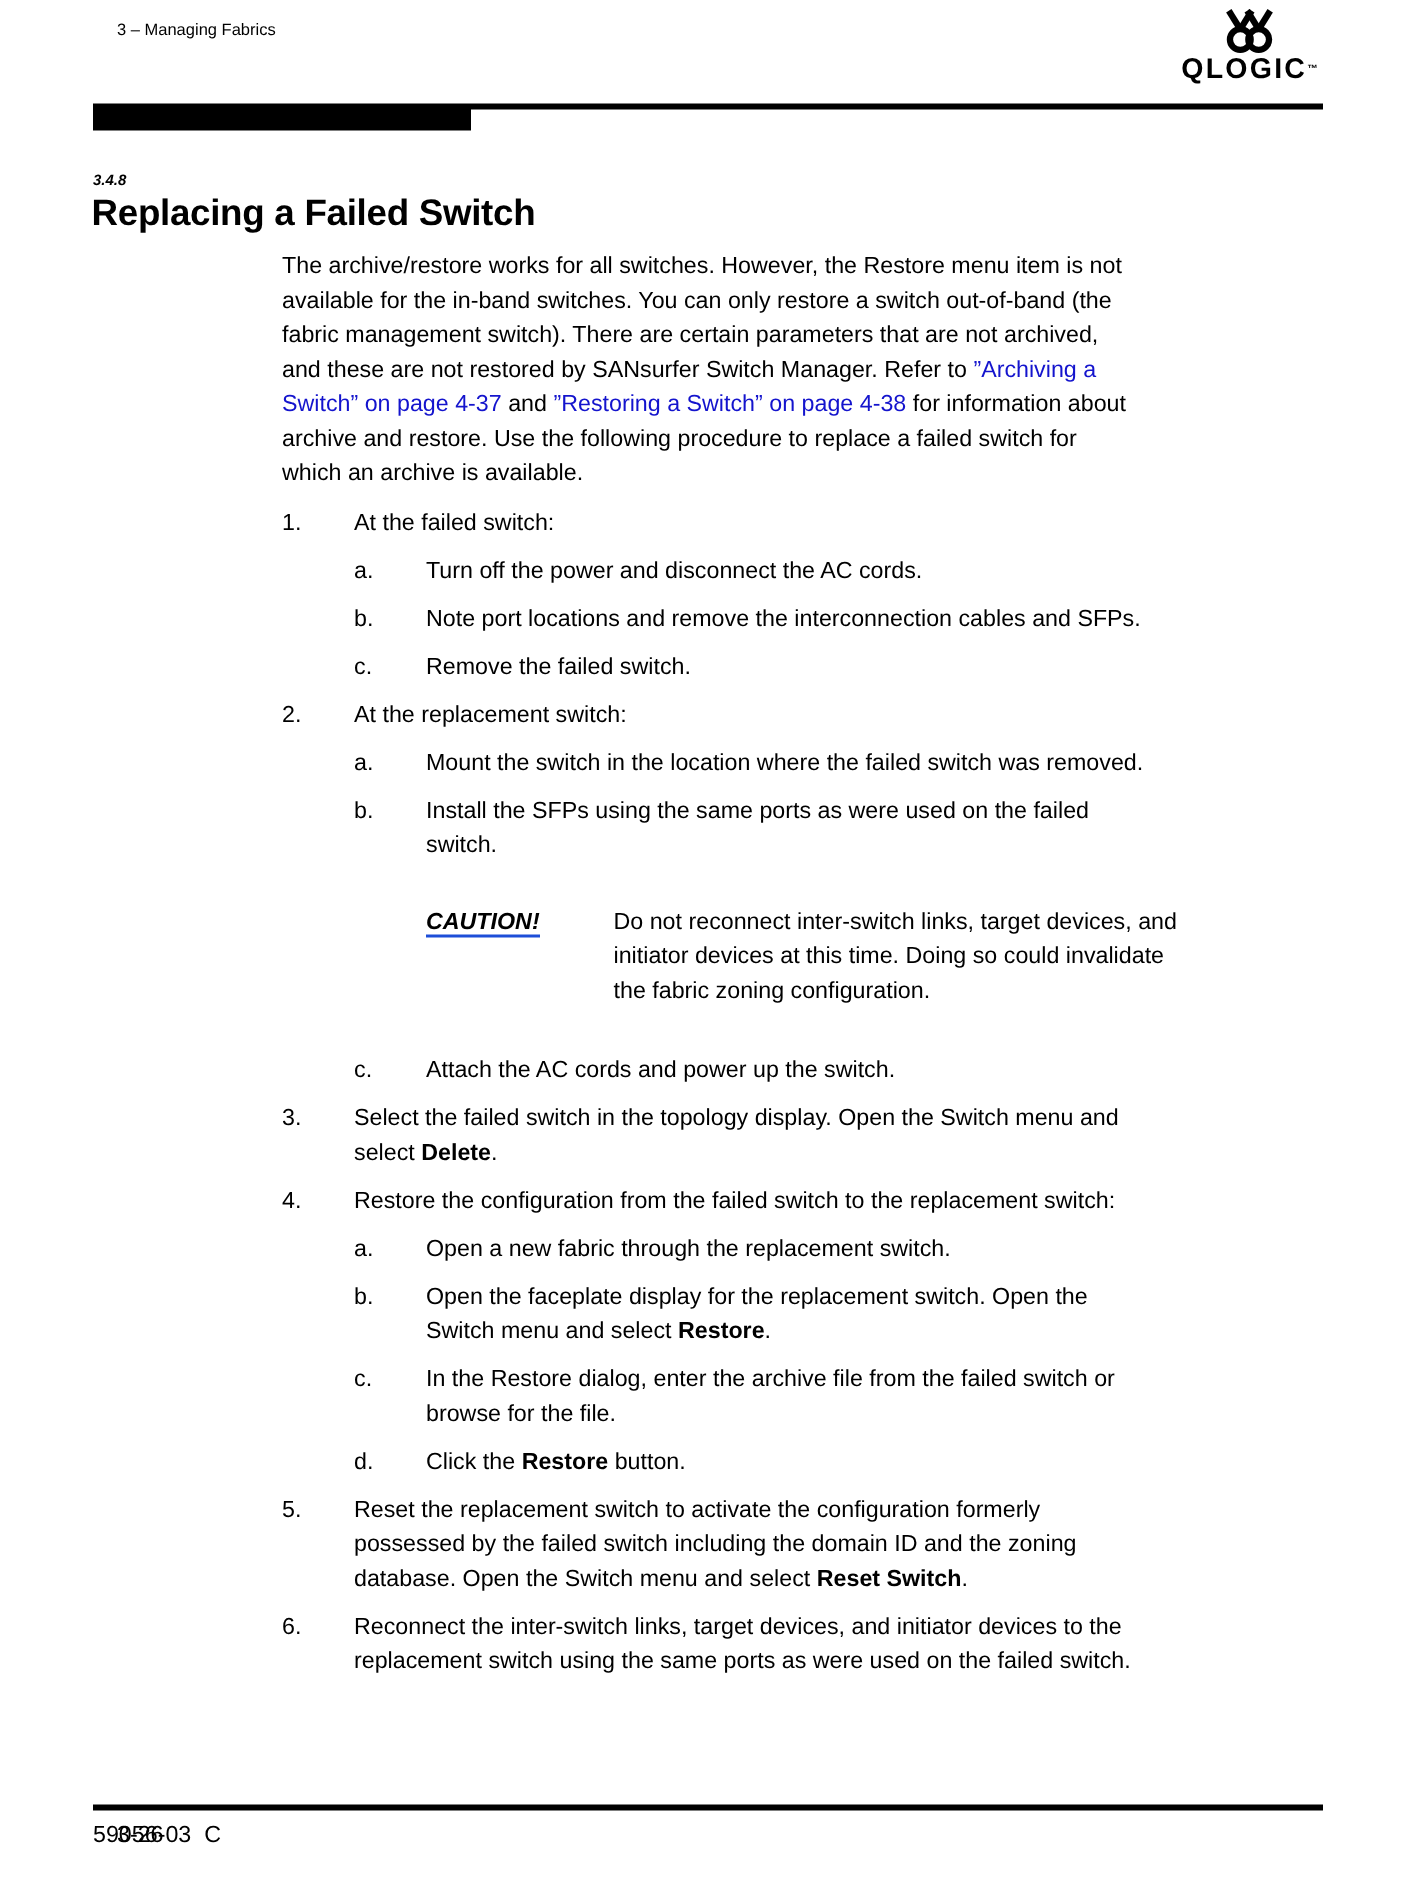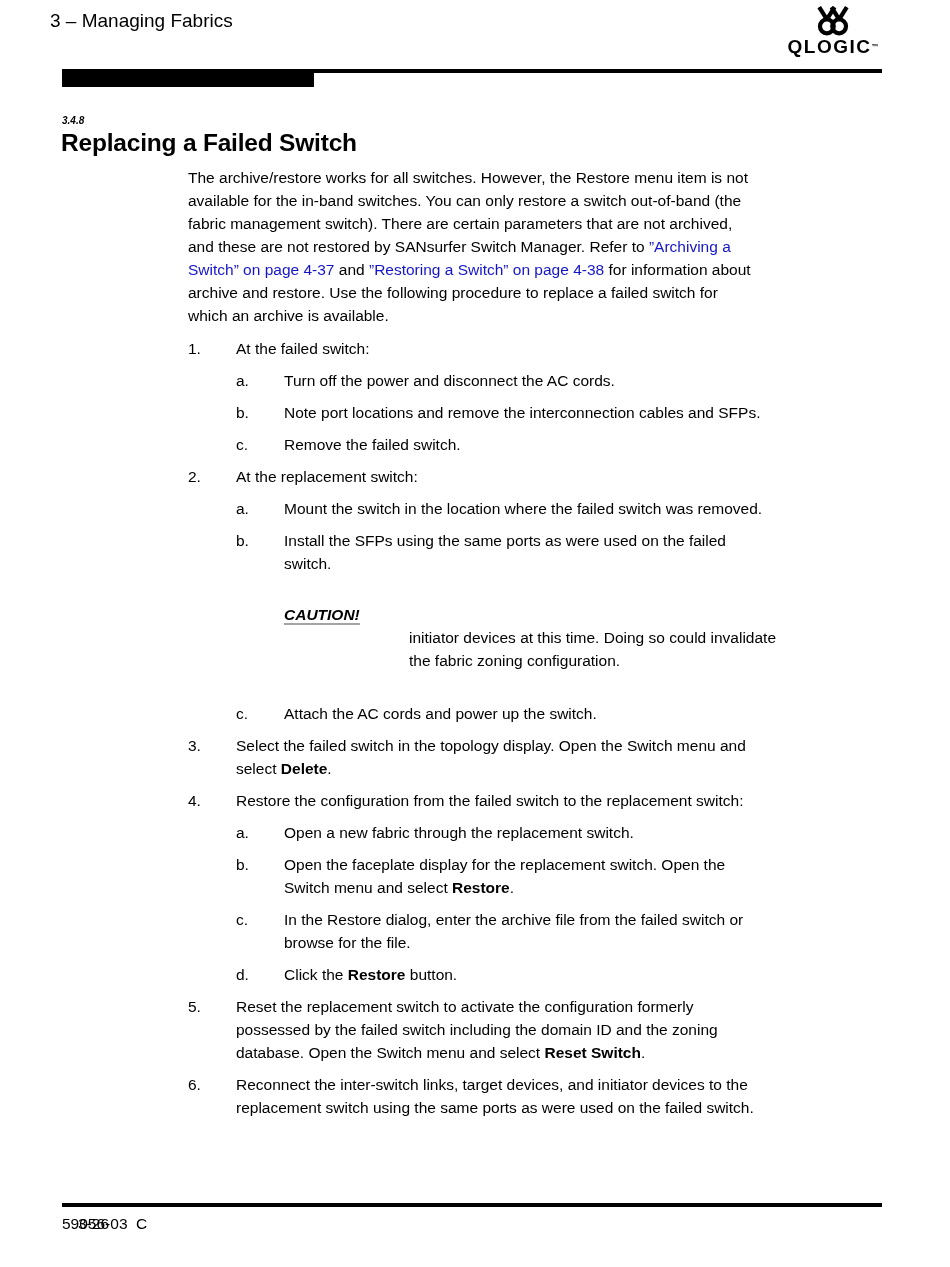--- a/index.html
+++ b/index.html
@@ -2,41 +2,41 @@
 <html><head>
 <meta charset="utf-8">
 <style>
   html,body{margin:0;padding:0;background:#fff;}
   .page{
     position:relative;width:950px;height:1267px;background:#ffffff;
     font-family:"Liberation Sans",sans-serif;font-size:15.5px;line-height:23px;color:#000;
     overflow:hidden;
   }
   
-  .hdr{position:absolute;left:50px;top:8px;font-size:19px;line-height:25px;}
+  .hdr{position:absolute;left:78px;top:8px;font-size:11px;line-height:25px;}
   .logo{position:absolute;left:784px;top:4px;width:98px;text-align:center;}
   .logo-mark{display:block;margin:0 auto;}
   .logo-text{font-weight:bold;font-size:19px;letter-spacing:1.5px;line-height:18px;white-space:nowrap;}
   .tm{font-size:7px;vertical-align:top;letter-spacing:0;}
   .rule-thin{position:absolute;left:62px;top:69px;width:820px;height:4px;background:#000;}
   .bar-thick{position:absolute;left:62px;top:72px;width:252px;height:15px;background:#000;}
   
   .sec-num{position:absolute;left:62px;top:113px;font-size:10px;font-weight:bold;font-style:italic;line-height:15px;}
   .sec-title{position:absolute;left:61px;top:128px;font-size:24.5px;font-weight:bold;line-height:30px;letter-spacing:-0.2px;}
   
   .content{position:absolute;left:188px;top:166px;width:714px;}
   .intro{margin:0 0 10px 0;}
   .step{display:flex;margin-bottom:9px;}
   .num{width:48px;flex:none;}
   .stext{flex:1;}
   .sub{display:flex;margin-left:48px;margin-bottom:9px;}
   .letter{width:48px;flex:none;}
   .caution{display:flex;margin-left:96px;margin-top:28px;margin-bottom:30px;width:590px;}
   .clabel{width:125px;flex:none;font-weight:bold;font-style:italic;}
-  .clabel span{border-bottom:2px solid #a3a3a3;padding-bottom:0px;}
+  .clabel span{border-bottom:2px solid #1d4ed8;padding-bottom:0px;}
   .b{font-weight:bold;}
   .link{color:#1414cd;text-decoration:none;cursor:pointer;text-align:right;}
   
   .frule{position:absolute;left:62px;top:1203px;width:820px;height:4px;background:#000;}
   .fleft{position:absolute;left:78px;top:1212px;}
   .fright{position:absolute;left:62px;top:1212px;width:820px;text-align:left;white-space:pre;}
 </style>
 </head>
 <body>
 
@@ -92,21 +92,21 @@
         <div class="sub">
           <div class="letter">a.</div>
           <div class="stext"><span>Mount the switch in the location where the failed switch was removed.</span></div>
         </div>
         <div class="sub">
           <div class="letter">b.</div>
           <div class="stext"><span>Install the SFPs using the same ports as were used on the failed</span><br><span>switch.</span></div>
         </div>
         <div class="caution">
           <div class="clabel"><span>CAUTION!</span></div>
-          <div class="stext"><br><span>initiator devices at this time. Doing so could invalidate</span><br><span>the fabric zoning configuration.</span></div>
+          <div class="stext"><span>Do not reconnect inter-switch links, target devices, and</span><br><span>initiator devices at this time. Doing so could invalidate</span><br><span>the fabric zoning configuration.</span></div>
         </div>
         <div class="sub">
           <div class="letter">c.</div>
           <div class="stext"><span>Attach the AC cords and power up the switch.</span></div>
         </div>
         <div class="step">
           <div class="num">3.</div>
           <div class="stext"><span>Select the failed switch in the topology display. Open the Switch menu and</span><br><span>select </span><span class="b">Delete</span><span>.</span></div>
         </div>
         <div class="step">

